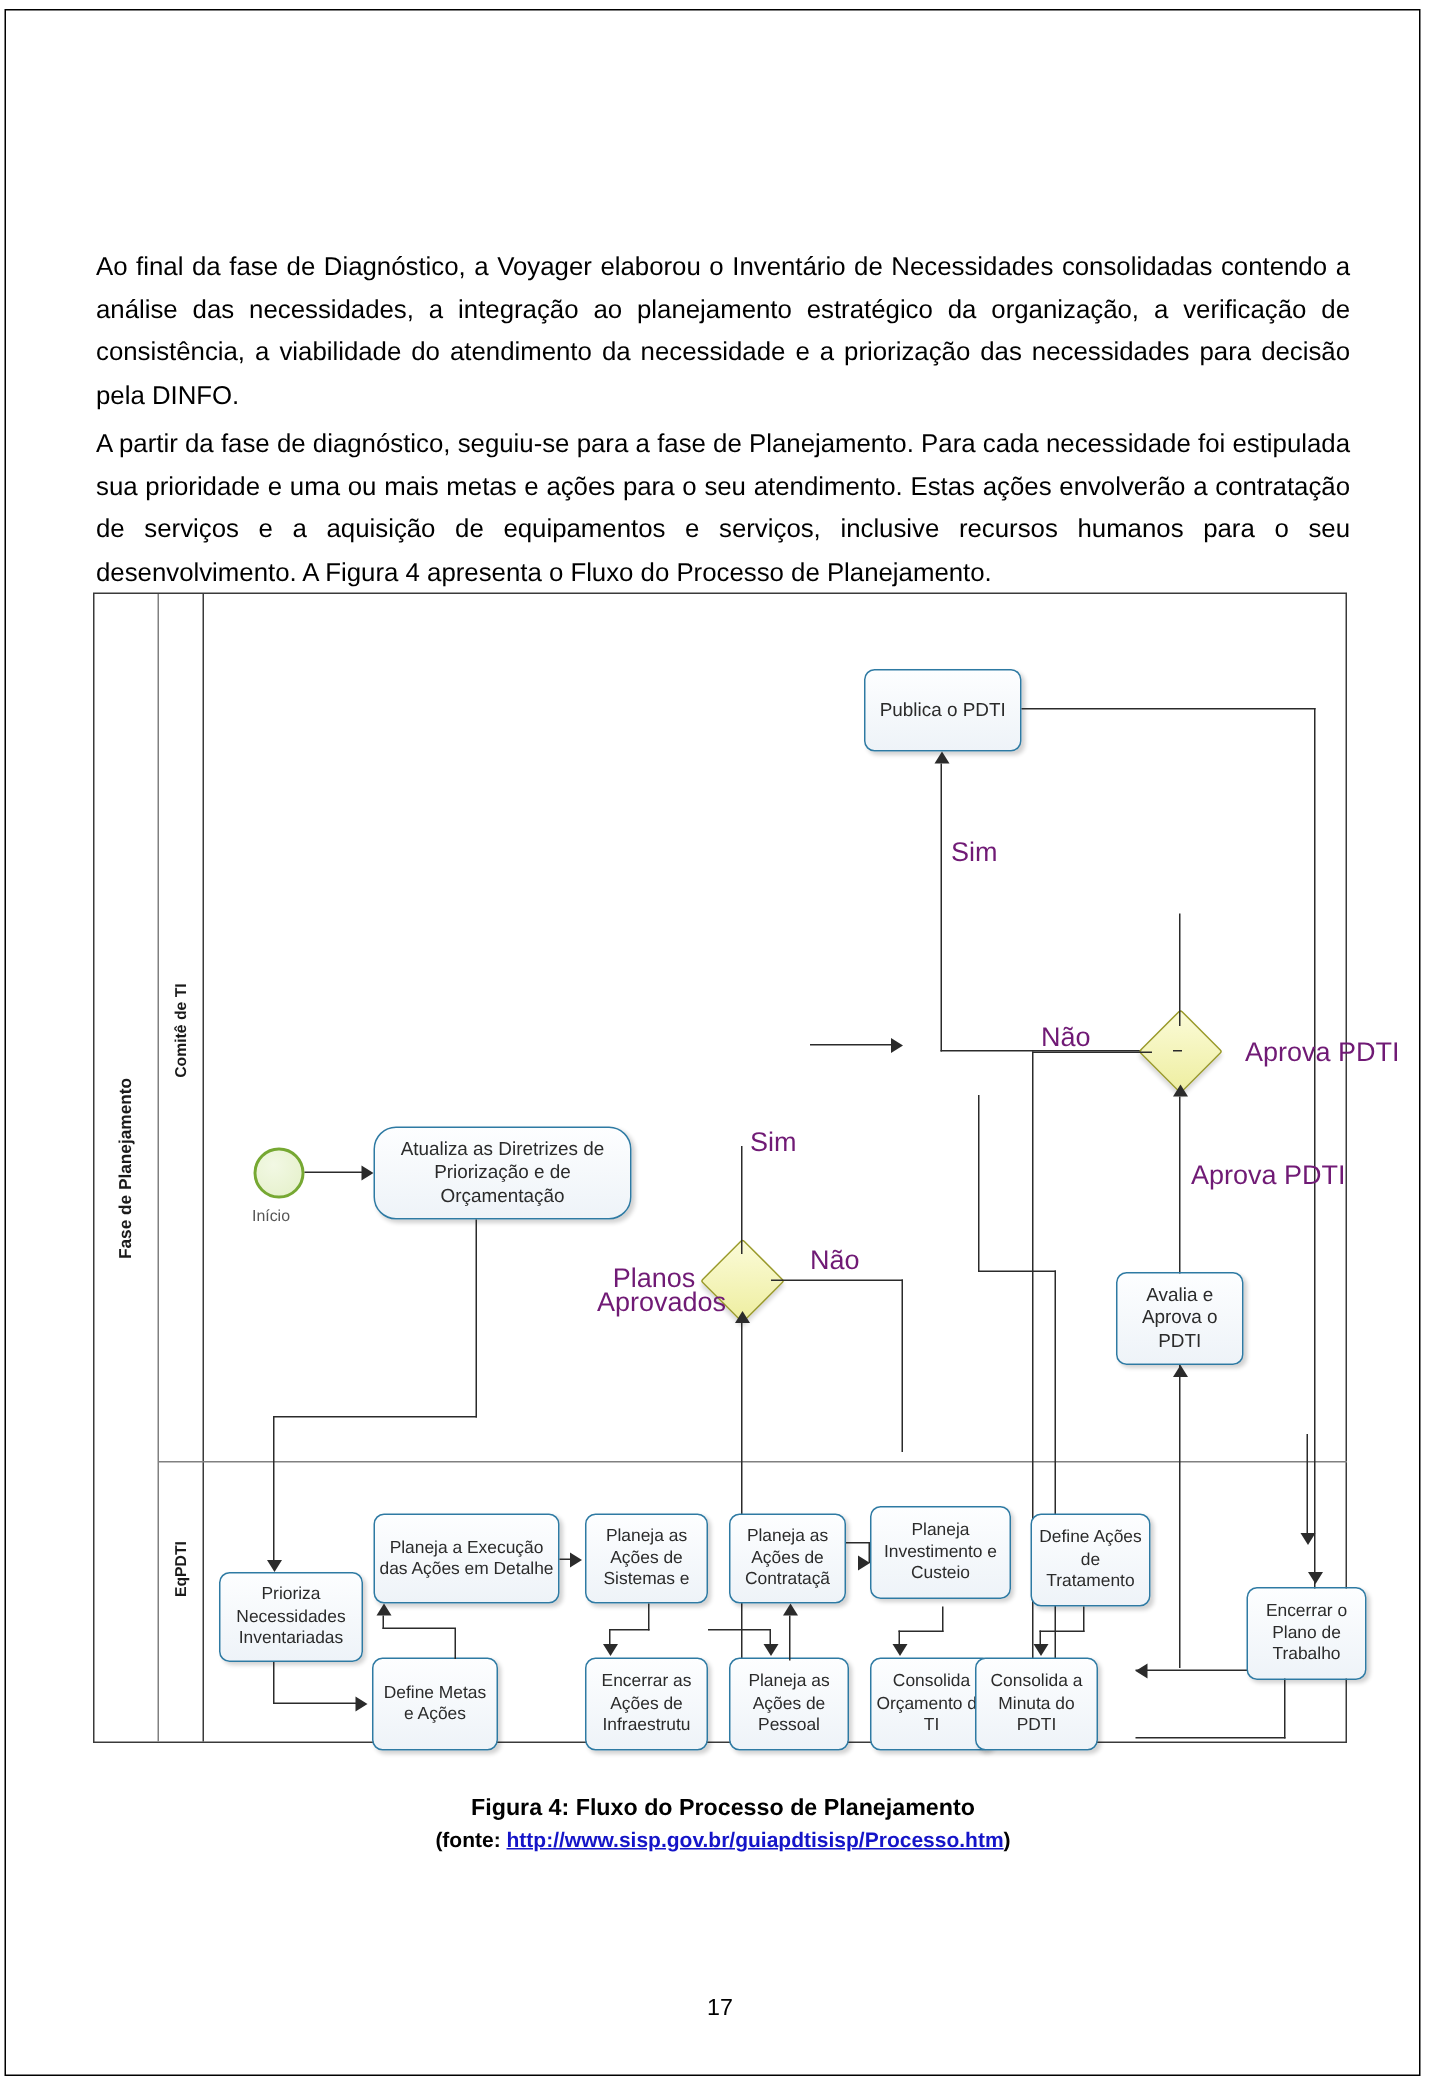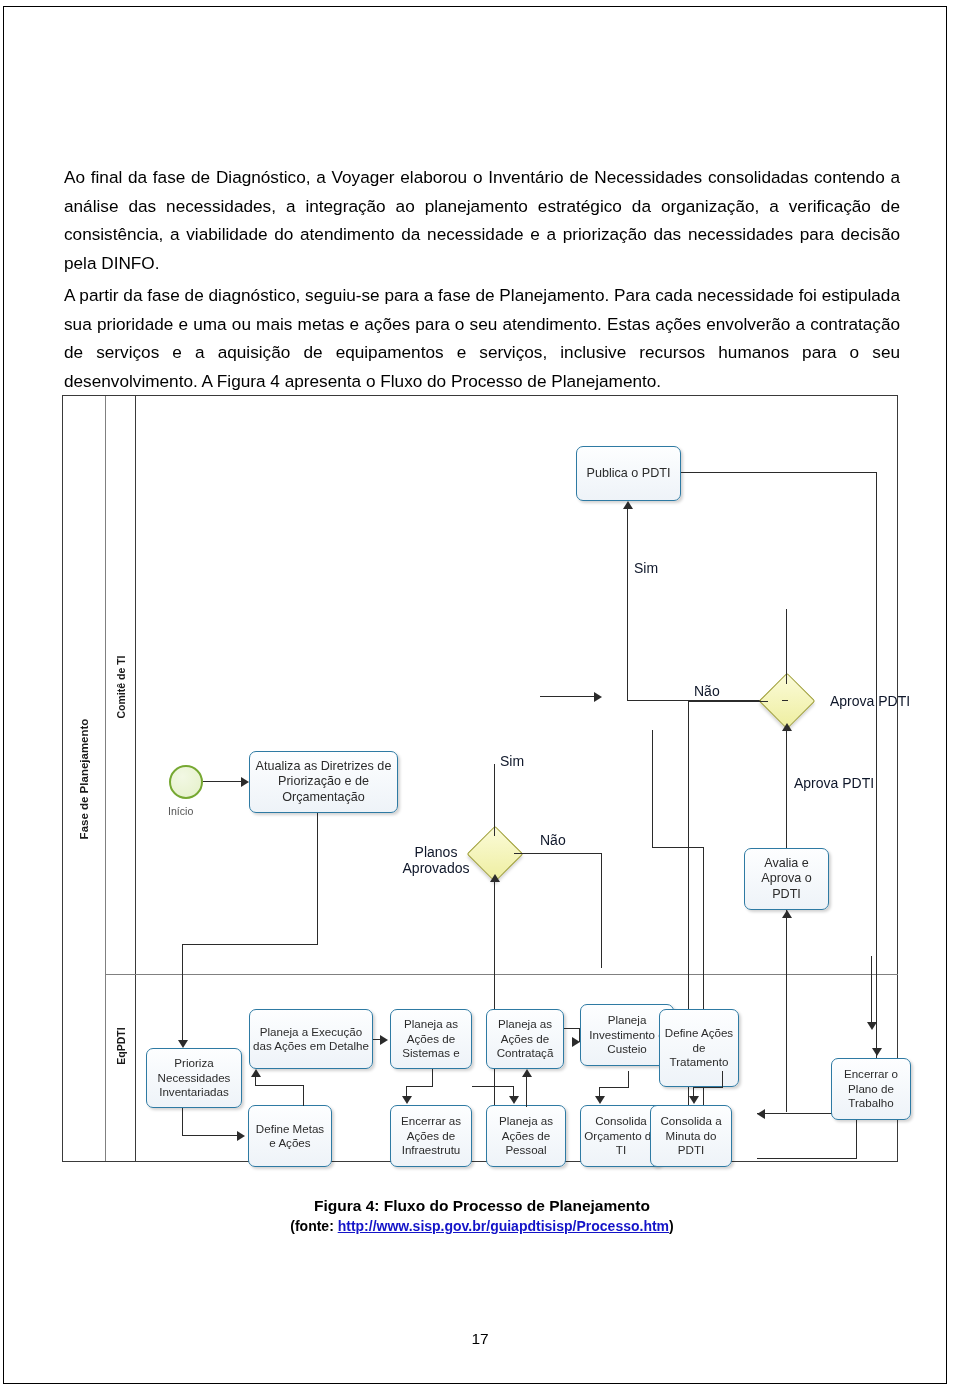--- a/index.html
+++ b/index.html
@@ -75,21 +75,21 @@
     border-radius:2px;box-sizing:border-box;
   }
   
   #ev-inicio{
     position:absolute;width:34px;height:34px;border-radius:50%;
     border:2.2px solid #76a832;
     background:radial-gradient(circle at 38% 32%,#f2f8e4,#e4f0c8);
     box-sizing:border-box;
   }
   .lbl{
-    position:absolute;color:#0f172a;font-size:14px;line-height:14.5px;
+    position:absolute;color:#701a75;font-size:18px;line-height:14.5px;
     white-space:nowrap;
   }
   .lbl.multi{white-space:normal;text-align:center;}
   .lbl.tiny{font-size:10.6px;color:#555;}
 
   
   .ln{position:absolute;background:#2b2b2b;}
   .lh{height:1.4px;}
   .lv{width:1.4px;}
   .arw{position:absolute;width:0;height:0;}
@@ -170,21 +170,21 @@
 
     <div class="task" id="t-avalia" style="left:608px;top:452px;width:85px;height:62px;">Avalia e Aprova o PDTI</div>
     <div class="ln lv" style="left:650px;top:514px;height:202px;"></div>
     <div class="arw arw-up" style="left:646px;top:514px;"></div>
 
     <div id="ev-inicio" style="left:33px;top:369px;"></div>
     <div class="lbl tiny" style="left:32px;top:408px;">Início</div>
     <div class="ln lh" style="left:67px;top:385px;width:41px;"></div>
     <div class="arw arw-right" style="left:105px;top:381px;"></div>
 
-    <div class="task" id="t-diretrizes" style="left:113px;top:355px;width:149px;height:62px;">Atualiza  as Diretrizes de Priorização e de Orçamentação</div>
+    <div class="task" id="t-diretrizes" style="left:113px;top:355px;width:172px;height:62px;border-radius:15px;">Atualiza  as Diretrizes de Priorização e de Orçamentação</div>
 
     <div class="ln lv" style="left:181px;top:417px;height:132px;"></div>
     <div class="ln lh" style="left:46px;top:548px;width:136px;"></div>
     <div class="ln lv" style="left:46px;top:548px;height:102px;"></div>
     <div class="arw arw-down" style="left:42px;top:644px;"></div>
 
     <div class="gateway" id="g-planos" style="left:339px;top:438px;"></div>
     <div class="lbl multi" style="left:262px;top:448px;width:76px;text-align:center;line-height:16px;">Planos Aprovados</div>
 
     <div class="ln lv" style="left:358px;top:368px;height:72px;"></div>
@@ -233,21 +233,21 @@
 
     <div class="ln lv" style="left:390px;top:681px;height:30px;"></div>
     <div class="arw arw-up" style="left:386px;top:673px;"></div>
 
     <div class="task small" id="t-investimento" style="left:444px;top:608px;width:94px;height:62px;">Planeja Investimento e Custeio</div>
 
     <div class="ln lh" style="left:428px;top:632px;width:16px;"></div>
     <div class="ln lv" style="left:443px;top:632px;height:14px;"></div>
     <div class="arw arw-right" style="left:436px;top:641px;"></div>
 
-    <div class="task small" id="t-tratamento" style="left:523px;top:613px;width:80px;height:78px;">Define Ações de Tratamento</div>
+    <div class="task small" id="t-tratamento" style="left:551px;top:613px;width:80px;height:62px;">Define Ações de Tratamento</div>
 
     <div class="task small" id="t-orcamento" style="left:444px;top:709px;width:82px;height:62px;">Consolida Orçamento de TI</div>
 
     <div class="ln lv" style="left:492px;top:675px;height:17px;"></div>
     <div class="ln lh" style="left:463px;top:691px;width:30px;"></div>
     <div class="ln lv" style="left:463px;top:691px;height:12px;"></div>
     <div class="arw arw-down" style="left:459px;top:700px;"></div>
 
     <div class="task small" id="t-minuta" style="left:514px;top:709px;width:82px;height:62px;">Consolida a Minuta do PDTI</div>
 

